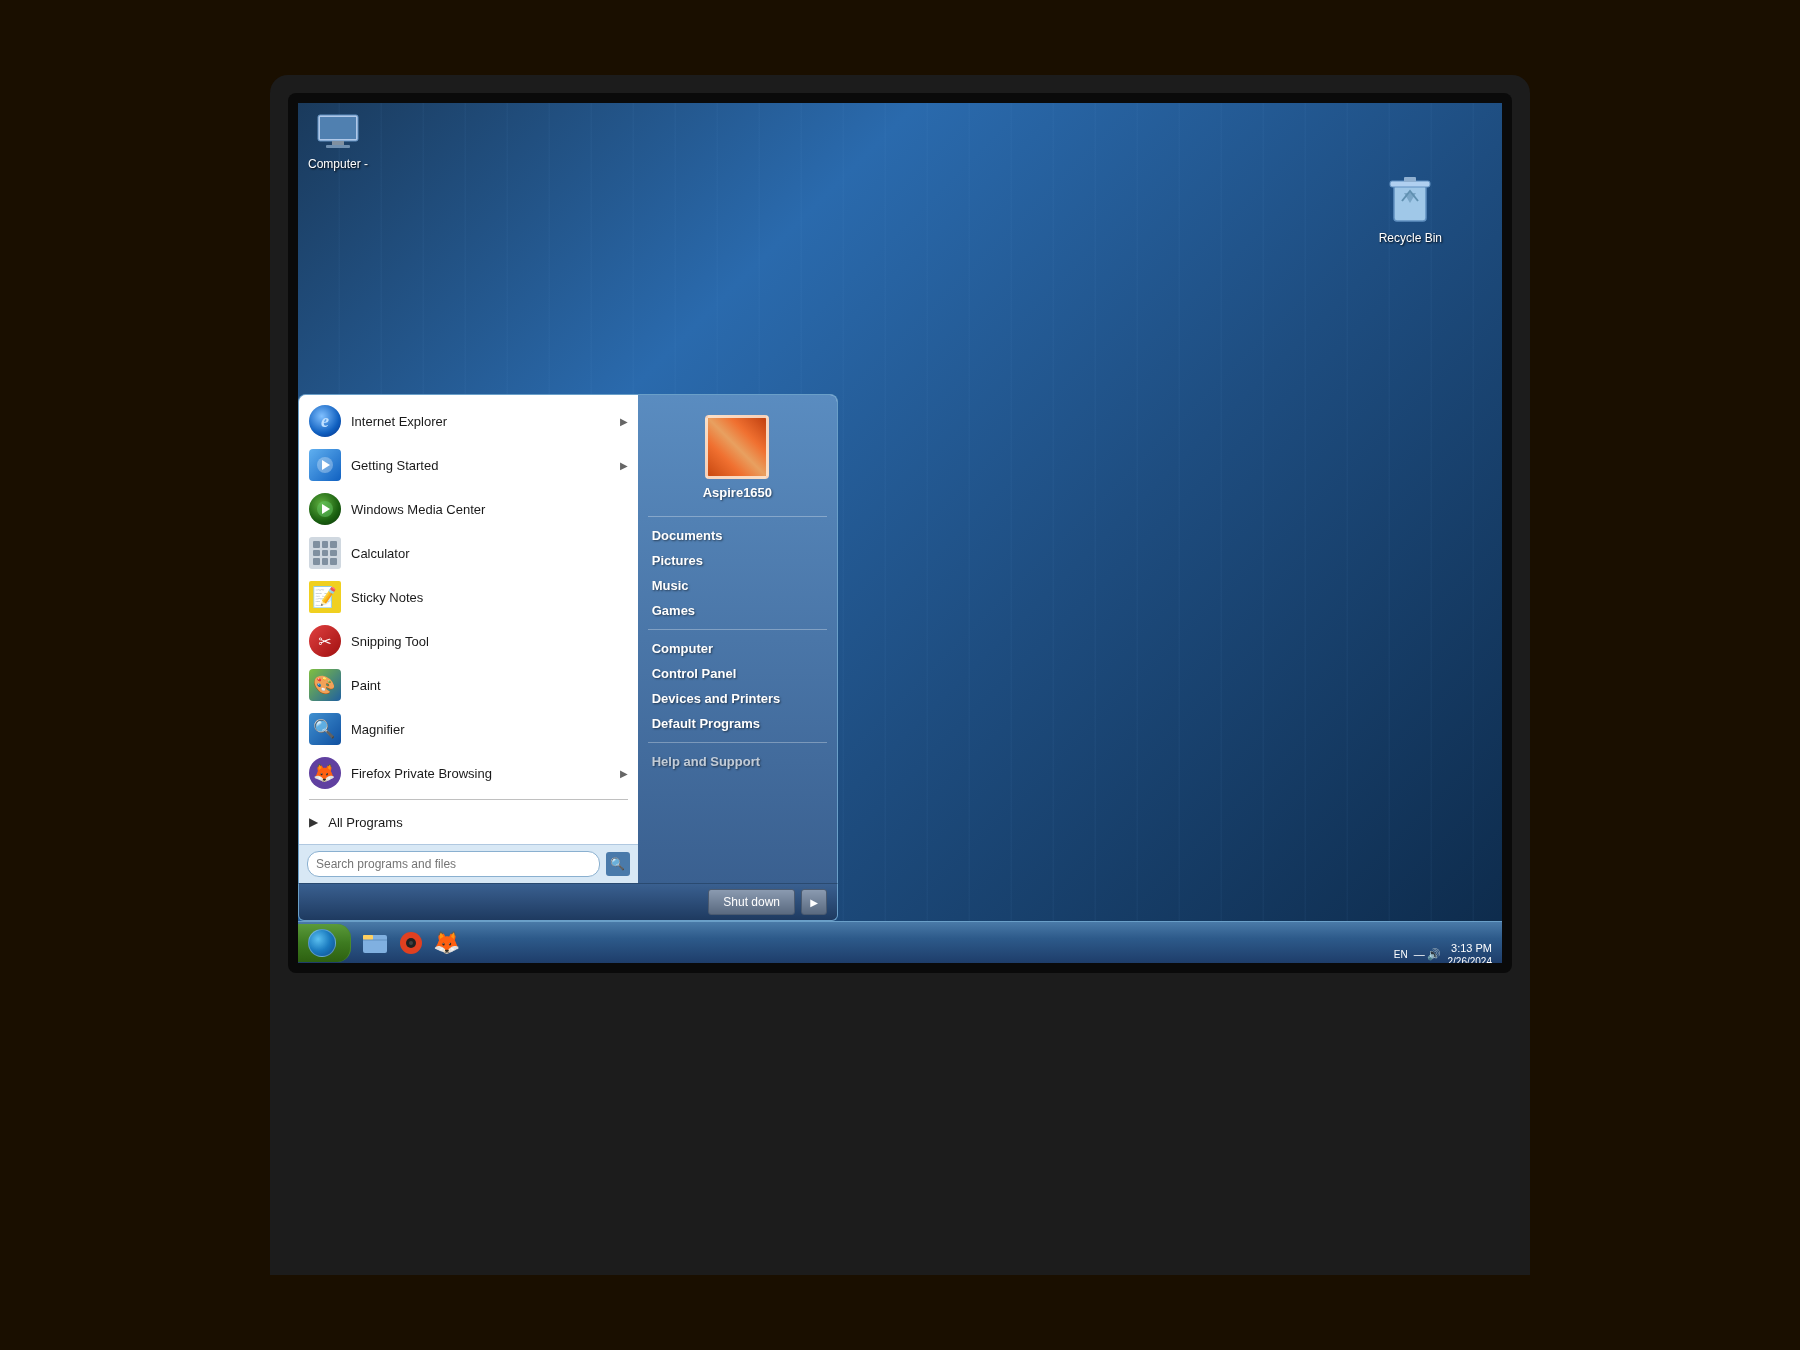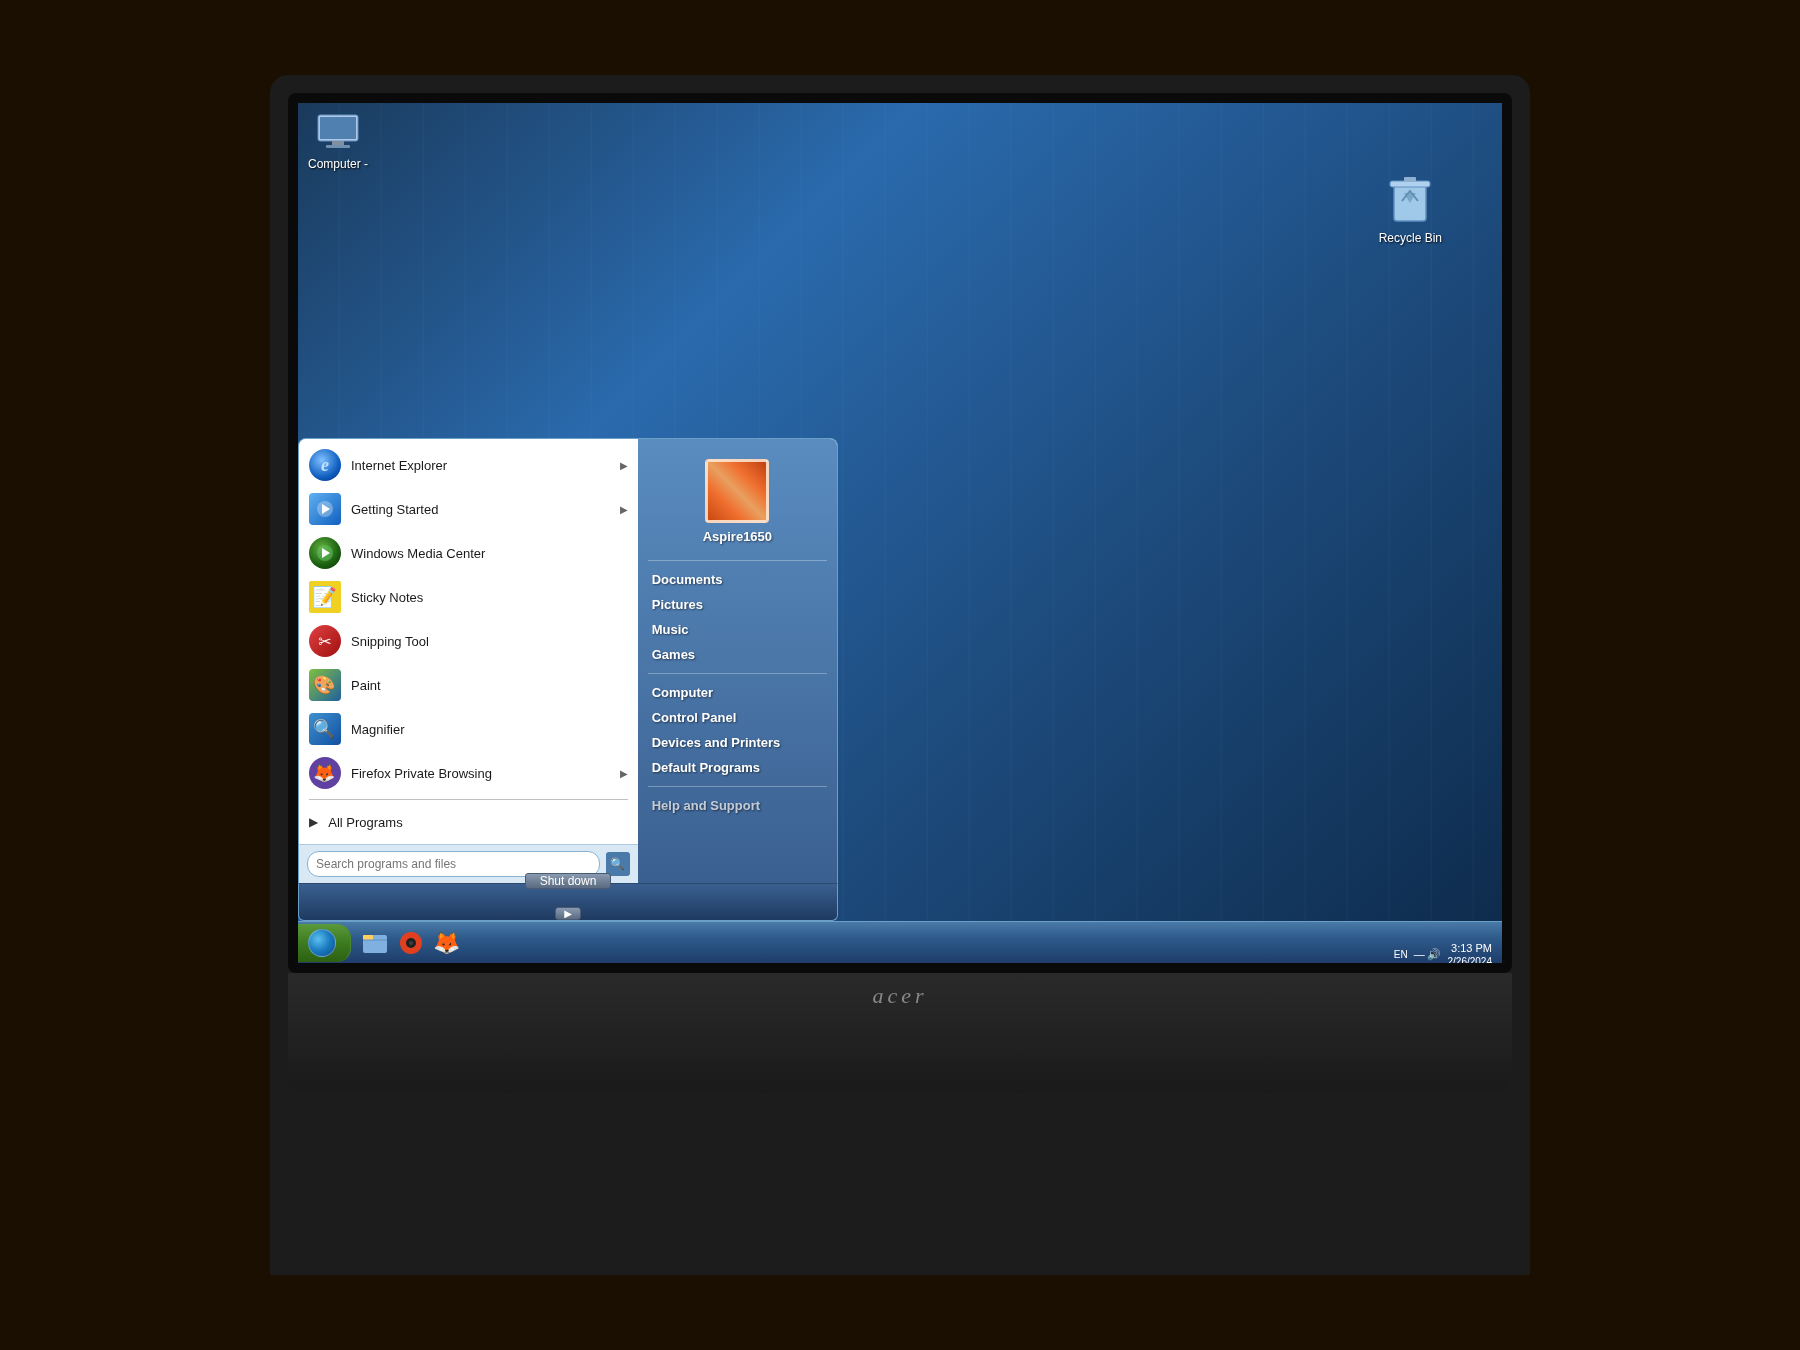--- a/index.html
+++ b/index.html
@@ -308,22 +308,21 @@
     .start-menu-bottom {
       background: linear-gradient(to bottom, #3a6090, #1e3a60);
       height: 38px;
       display: flex;
       align-items: center;
       justify-content: flex-end;
       padding: 0 10px;
       border: 1px solid #6a9fc8;
       border-top: 1px solid #2a4a70;
       border-radius: 0 0 6px 6px;
-      gap: 18px;
-      flex-direction: column;
+      gap: 6px;
     }
 
     .shutdown-btn {
       height: 26px;
       padding: 0 14px;
       background: linear-gradient(to bottom, #8a9ab0, #5a6a80);
       border: 1px solid #4a5a70;
       border-radius: 3px;
       color: white;
       font-size: 12px;
@@ -500,20 +499,34 @@
               <div class="menu-item">
                 <div class="wmc-icon">
                   <svg width="20" height="20" viewBox="0 0 20 20">
                       <circle cx="10" cy="10" r="8" fill="rgba(100,200,100,0.5)"></circle>
                       <path d="M7 5L15 10L7 15Z" fill="white"></path>
                     </svg>
                 </div>
                 <span class="menu-item-label">Windows Media Center</span>
               </div>
 
+              <div class="menu-item">
+                <div class="calc-icon">
+                  <div class="calc-key"></div>
+                    <div class="calc-key"></div>
+                    <div class="calc-key"></div>
+                  <div class="calc-key"></div>
+                    <div class="calc-key"></div>
+                    <div class="calc-key"></div>
+                  <div class="calc-key"></div>
+                    <div class="calc-key"></div>
+                    <div class="calc-key"></div>
+                </div>
+                <span class="menu-item-label">Calculator</span>
+              </div>
 
               <div class="menu-item">
                 <div class="icon-box" style="background:#f0d020; border-radius:2px;">
                   <span style="font-size:20px;">📝</span>
                 </div>
                 <span class="menu-item-label">Sticky Notes</span>
               </div>
 
               <div class="menu-item">
                 <div class="icon-box" style="background:linear-gradient(135deg,#e04040,#a01010); border-radius:50%;">
@@ -623,16 +636,13 @@
           <div class="clock">
             <div style="font-size:11px;">3:13 PM</div>
             <div style="font-size:10px;">2/26/2024</div>
           </div>
         </div>
       </div>
 
     </div>
   </div>
 
-  <div class="laptop-bottom">
-    <span class="laptop-brand">acer</span>
-  </div>
 </div>
 
 </body></html>

